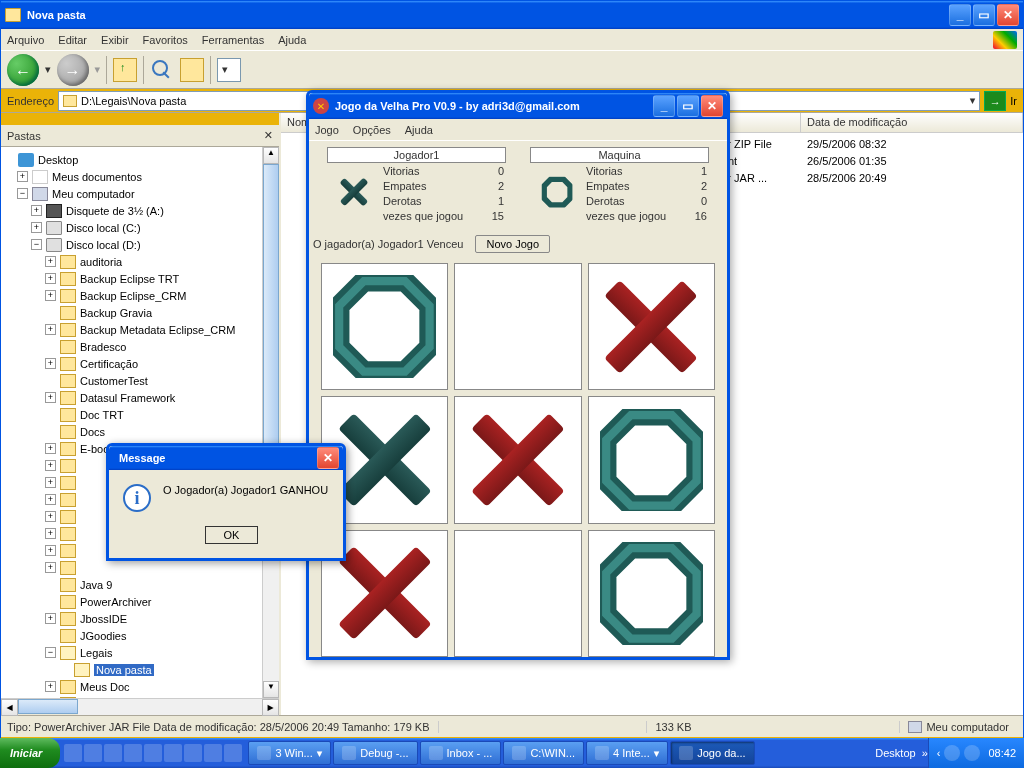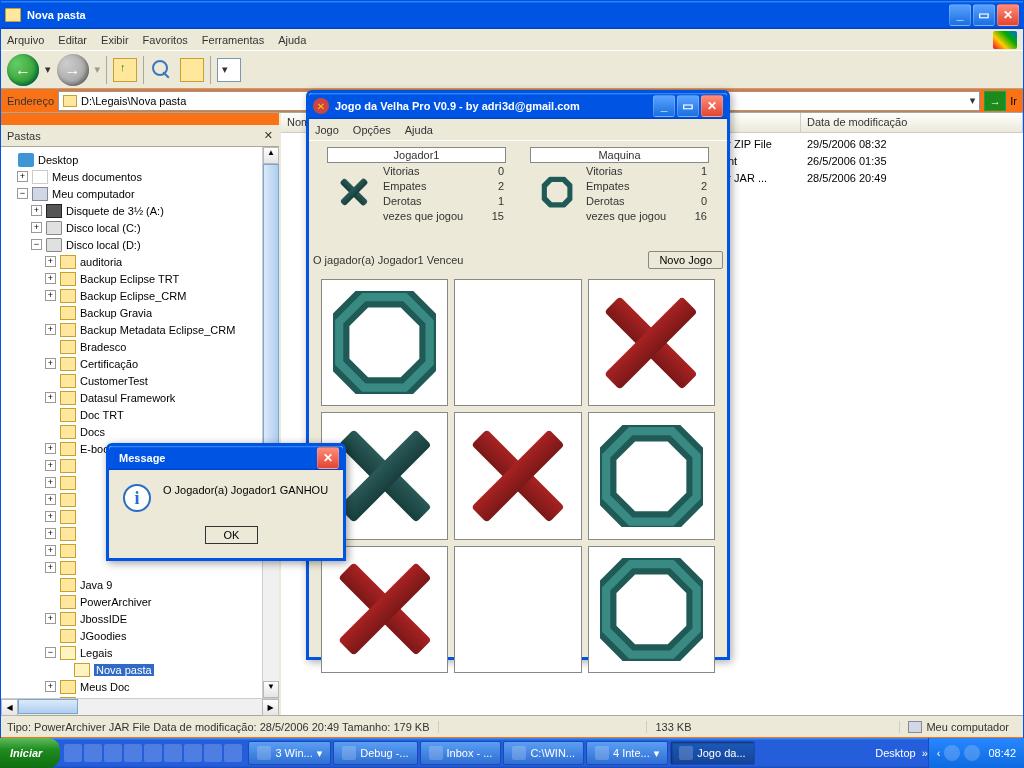--- a/index.html
+++ b/index.html
@@ -1,19 +1,19 @@
 <!DOCTYPE html>
 <html><head>
 <meta charset="utf-8">
 <style>
 * { box-sizing: border-box; margin: 0; padding: 0; font-family: Tahoma, sans-serif; font-size: 11px; }
 body { width: 1024px; height: 768px; overflow: hidden; background: #ece9d8; position: relative; }
 
 
-.explorer { position: absolute; top: 0; left: 0; width: 1024px; height: 768px; background: #f97316; border: 1px solid #0054e3; }
+.explorer { position: absolute; top: 0; left: 0; width: 1024px; height: 768px; background: #eab308; border: 1px solid #0054e3; }
 .titlebar { height: 28px; background: linear-gradient(to bottom, #3a95ff, #0054e3 8%, #0054e3 92%, #003dc0); color: #fff; display: flex; align-items: center; padding: 0 4px; }
 .titlebar .folder-ico { width: 16px; height: 14px; background: #ffe79c; border: 1px solid #c8a030; border-radius: 1px; margin-right: 6px; }
 .titlebar .title { flex: 1; font-weight: bold; }
 .winbtns { display: flex; gap: 2px; }
 .winbtn { width: 22px; height: 22px; border-radius: 3px; border: 1px solid #fff3; display: flex; align-items: center; justify-content: center; color: #fff; font-weight: bold; font-size: 12px; }
 .winbtn.min, .winbtn.max { background: linear-gradient(to bottom, #5aa2ff, #1b6fe0); }
 .winbtn.close { background: linear-gradient(to bottom, #ff8b7a, #e24531); }
 
 .menubar { height: 22px; background: #ece9d8; display: flex; align-items: center; padding: 0 6px; border-bottom: 1px solid #fff; }
 .menubar span { color: #333; margin-right: 14px; cursor: default; }
@@ -95,21 +95,21 @@
 .gamewin{position:absolute;top:90px;left:306px;width:424px;height:570px;background:#ece9d8;border:3px solid #0054e3;border-radius:6px 6px 0 0;box-shadow:2px 2px 8px #0005;}
 .gamewin .titlebar{height:26px;border-radius:4px 4px 0 0;}
 .gamewin .menubar{height:22px;}
 .scorebox{display:flex;padding:6px 18px;gap:24px;}
 .playerbox{flex:1;}
 .phdr{border:1px solid #888;background:#fff;text-align:center;padding:1px;color:#333;}
 .pbody{display:flex;margin-top:2px;}
 .picon{width:54px;height:54px;display:flex;align-items:center;justify-content:center;}
 .pstats{flex:1;}
 .pstats .row{display:flex;justify-content:space-between;color:#333;padding:0 2px;height:15px;}
-.statusrow{display:flex;align-items:center;justify-content:space-between;gap:12px;padding:4px;color:#333;margin-top:16px;}
+.statusrow{display:flex;align-items:center;justify-content:flex-start;gap:12px;padding:4px;color:#333;}
 .statusrow button{padding:2px 10px;background:#ece9d8;border:1px solid #888;border-radius:2px;}
 .board{padding:6px 12px;display:grid;grid-template-columns:repeat(3,1fr);gap:6px;}
 .cell{aspect-ratio:1;border:1px solid #888;background:#fff;display:flex;align-items:center;justify-content:center;}
 
 
 .mark-x{width:80%;height:80%;position:relative;}
 .mark-x::before,.mark-x::after{content:"";position:absolute;top:50%;left:50%;width:110%;height:22%;background:linear-gradient(#a22,#7a1818);border-radius:4px;transform-origin:center;}
 .mark-x::before{transform:translate(-50%,-50%) rotate(45deg);}
 .mark-x::after{transform:translate(-50%,-50%) rotate(-45deg);}
 .mark-x.dark::before,.mark-x.dark::after{background:linear-gradient(#2a5a58,#173e3c);}

